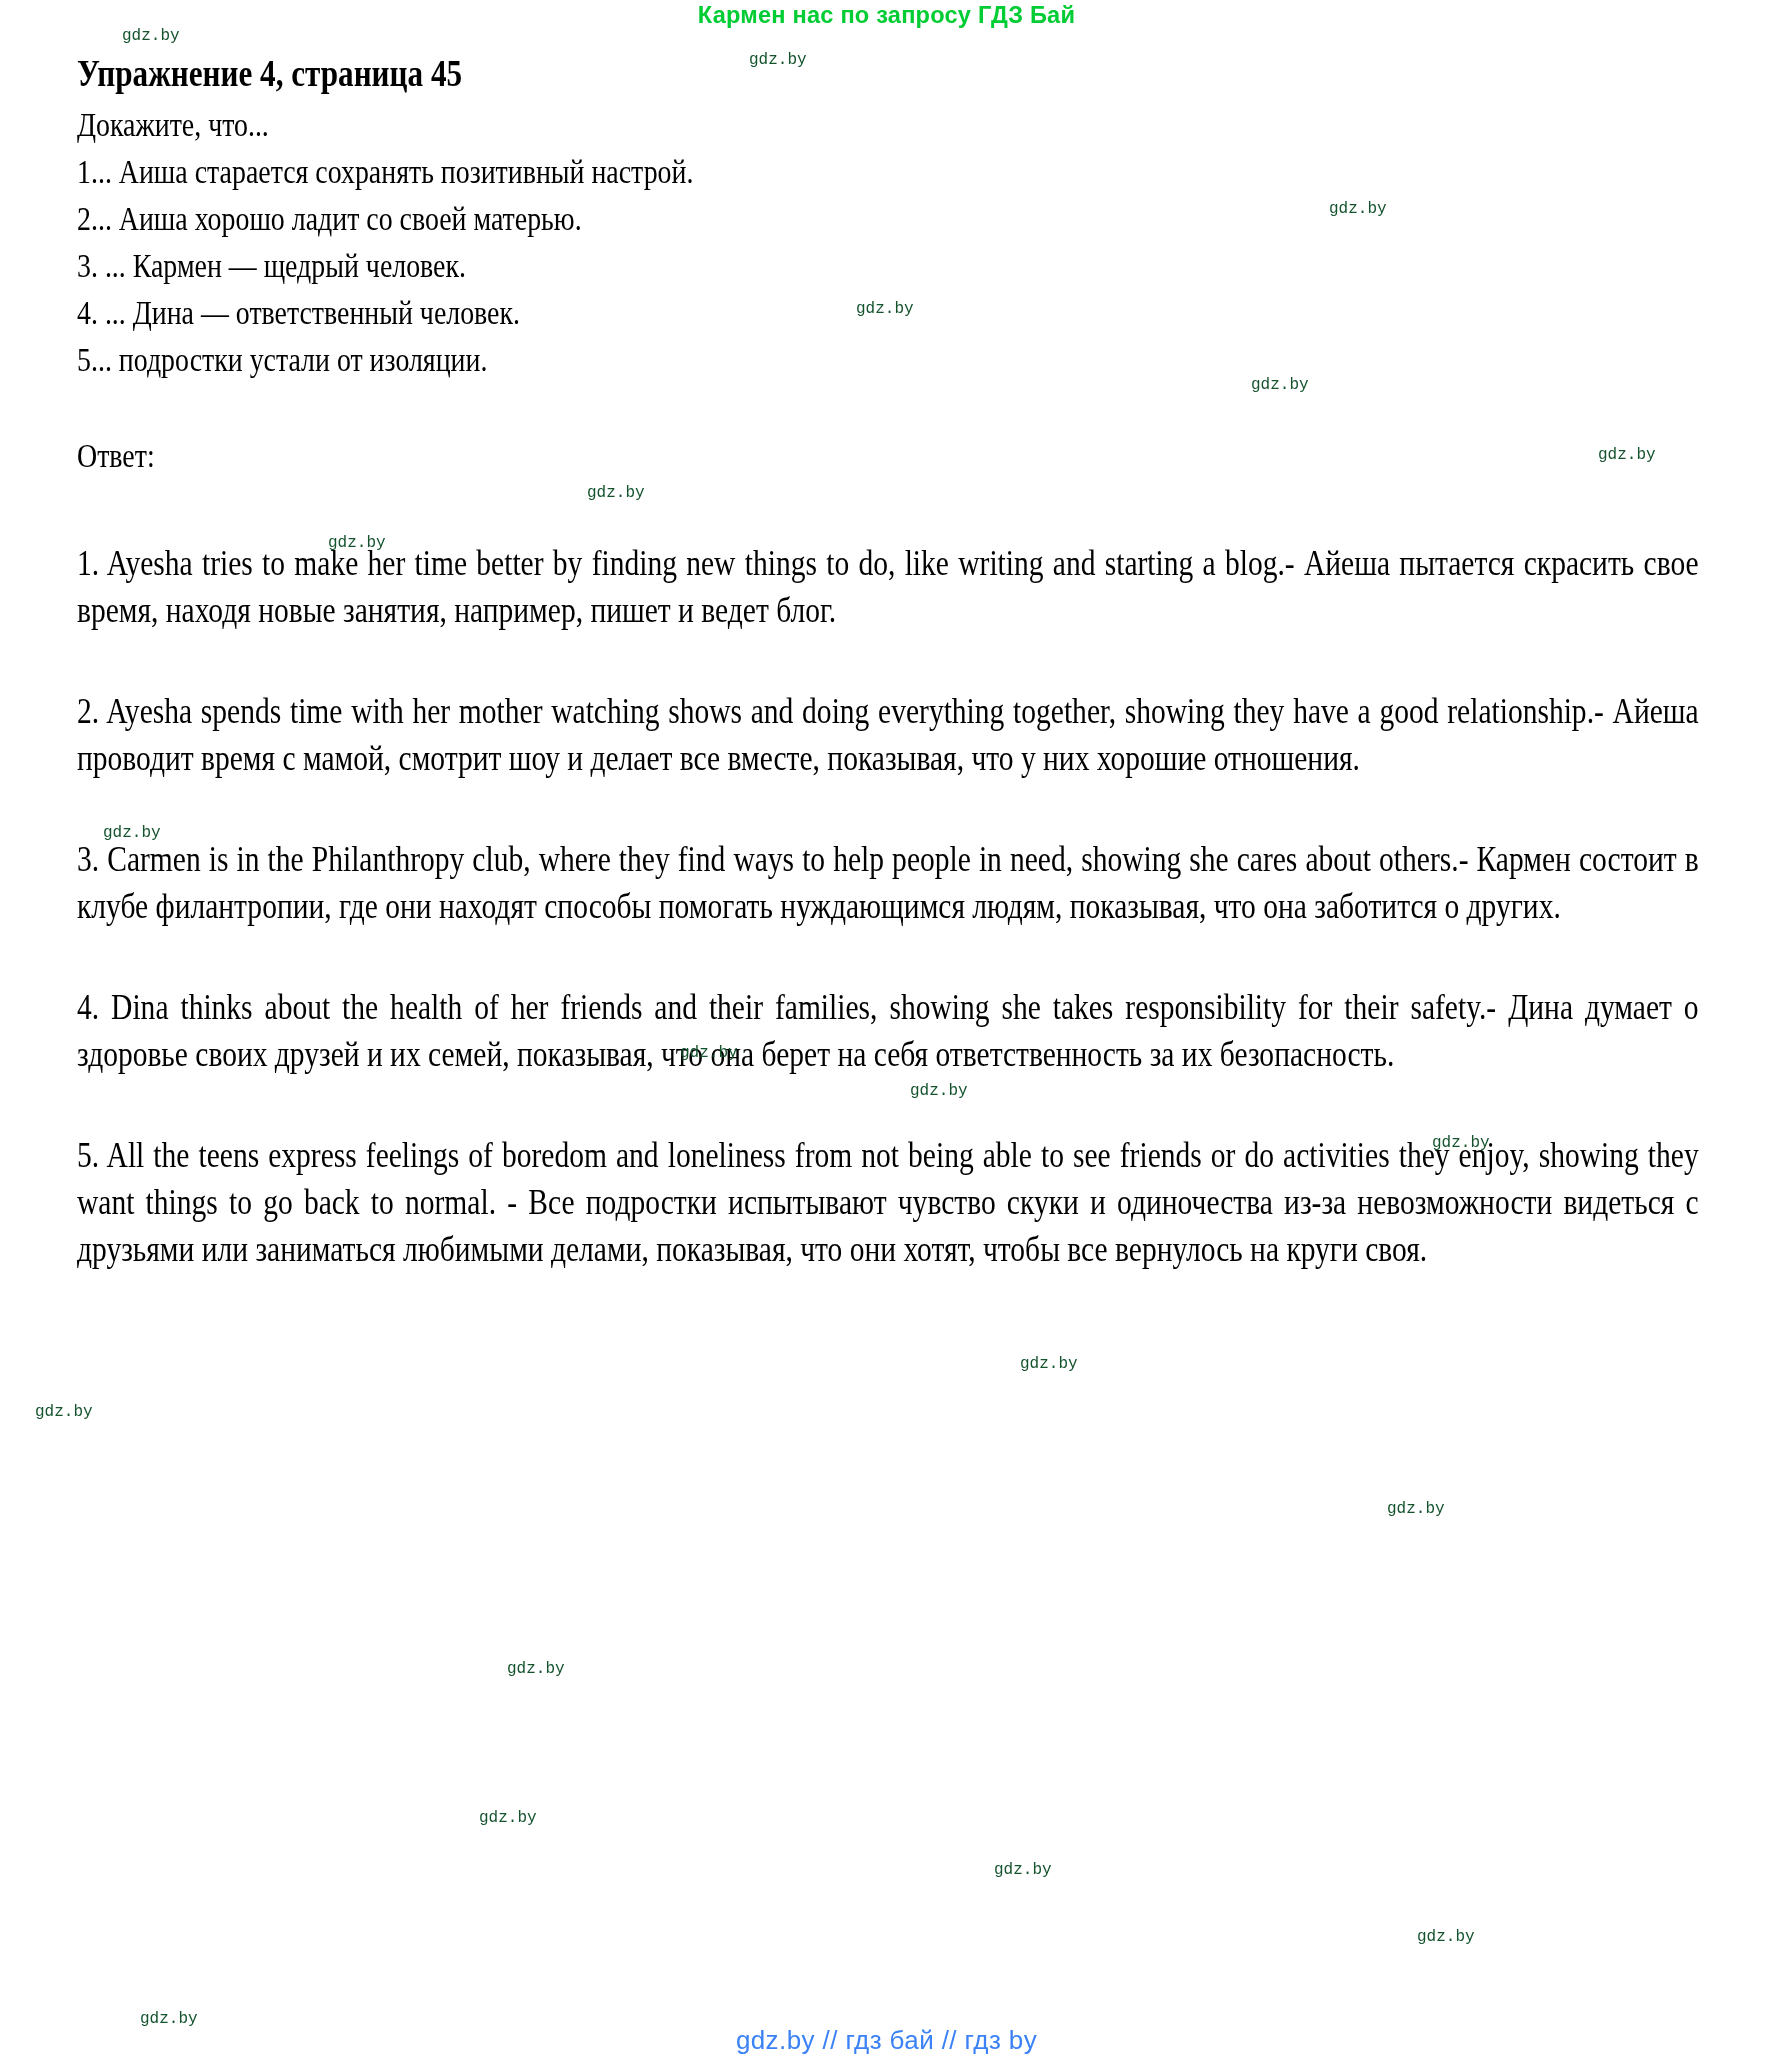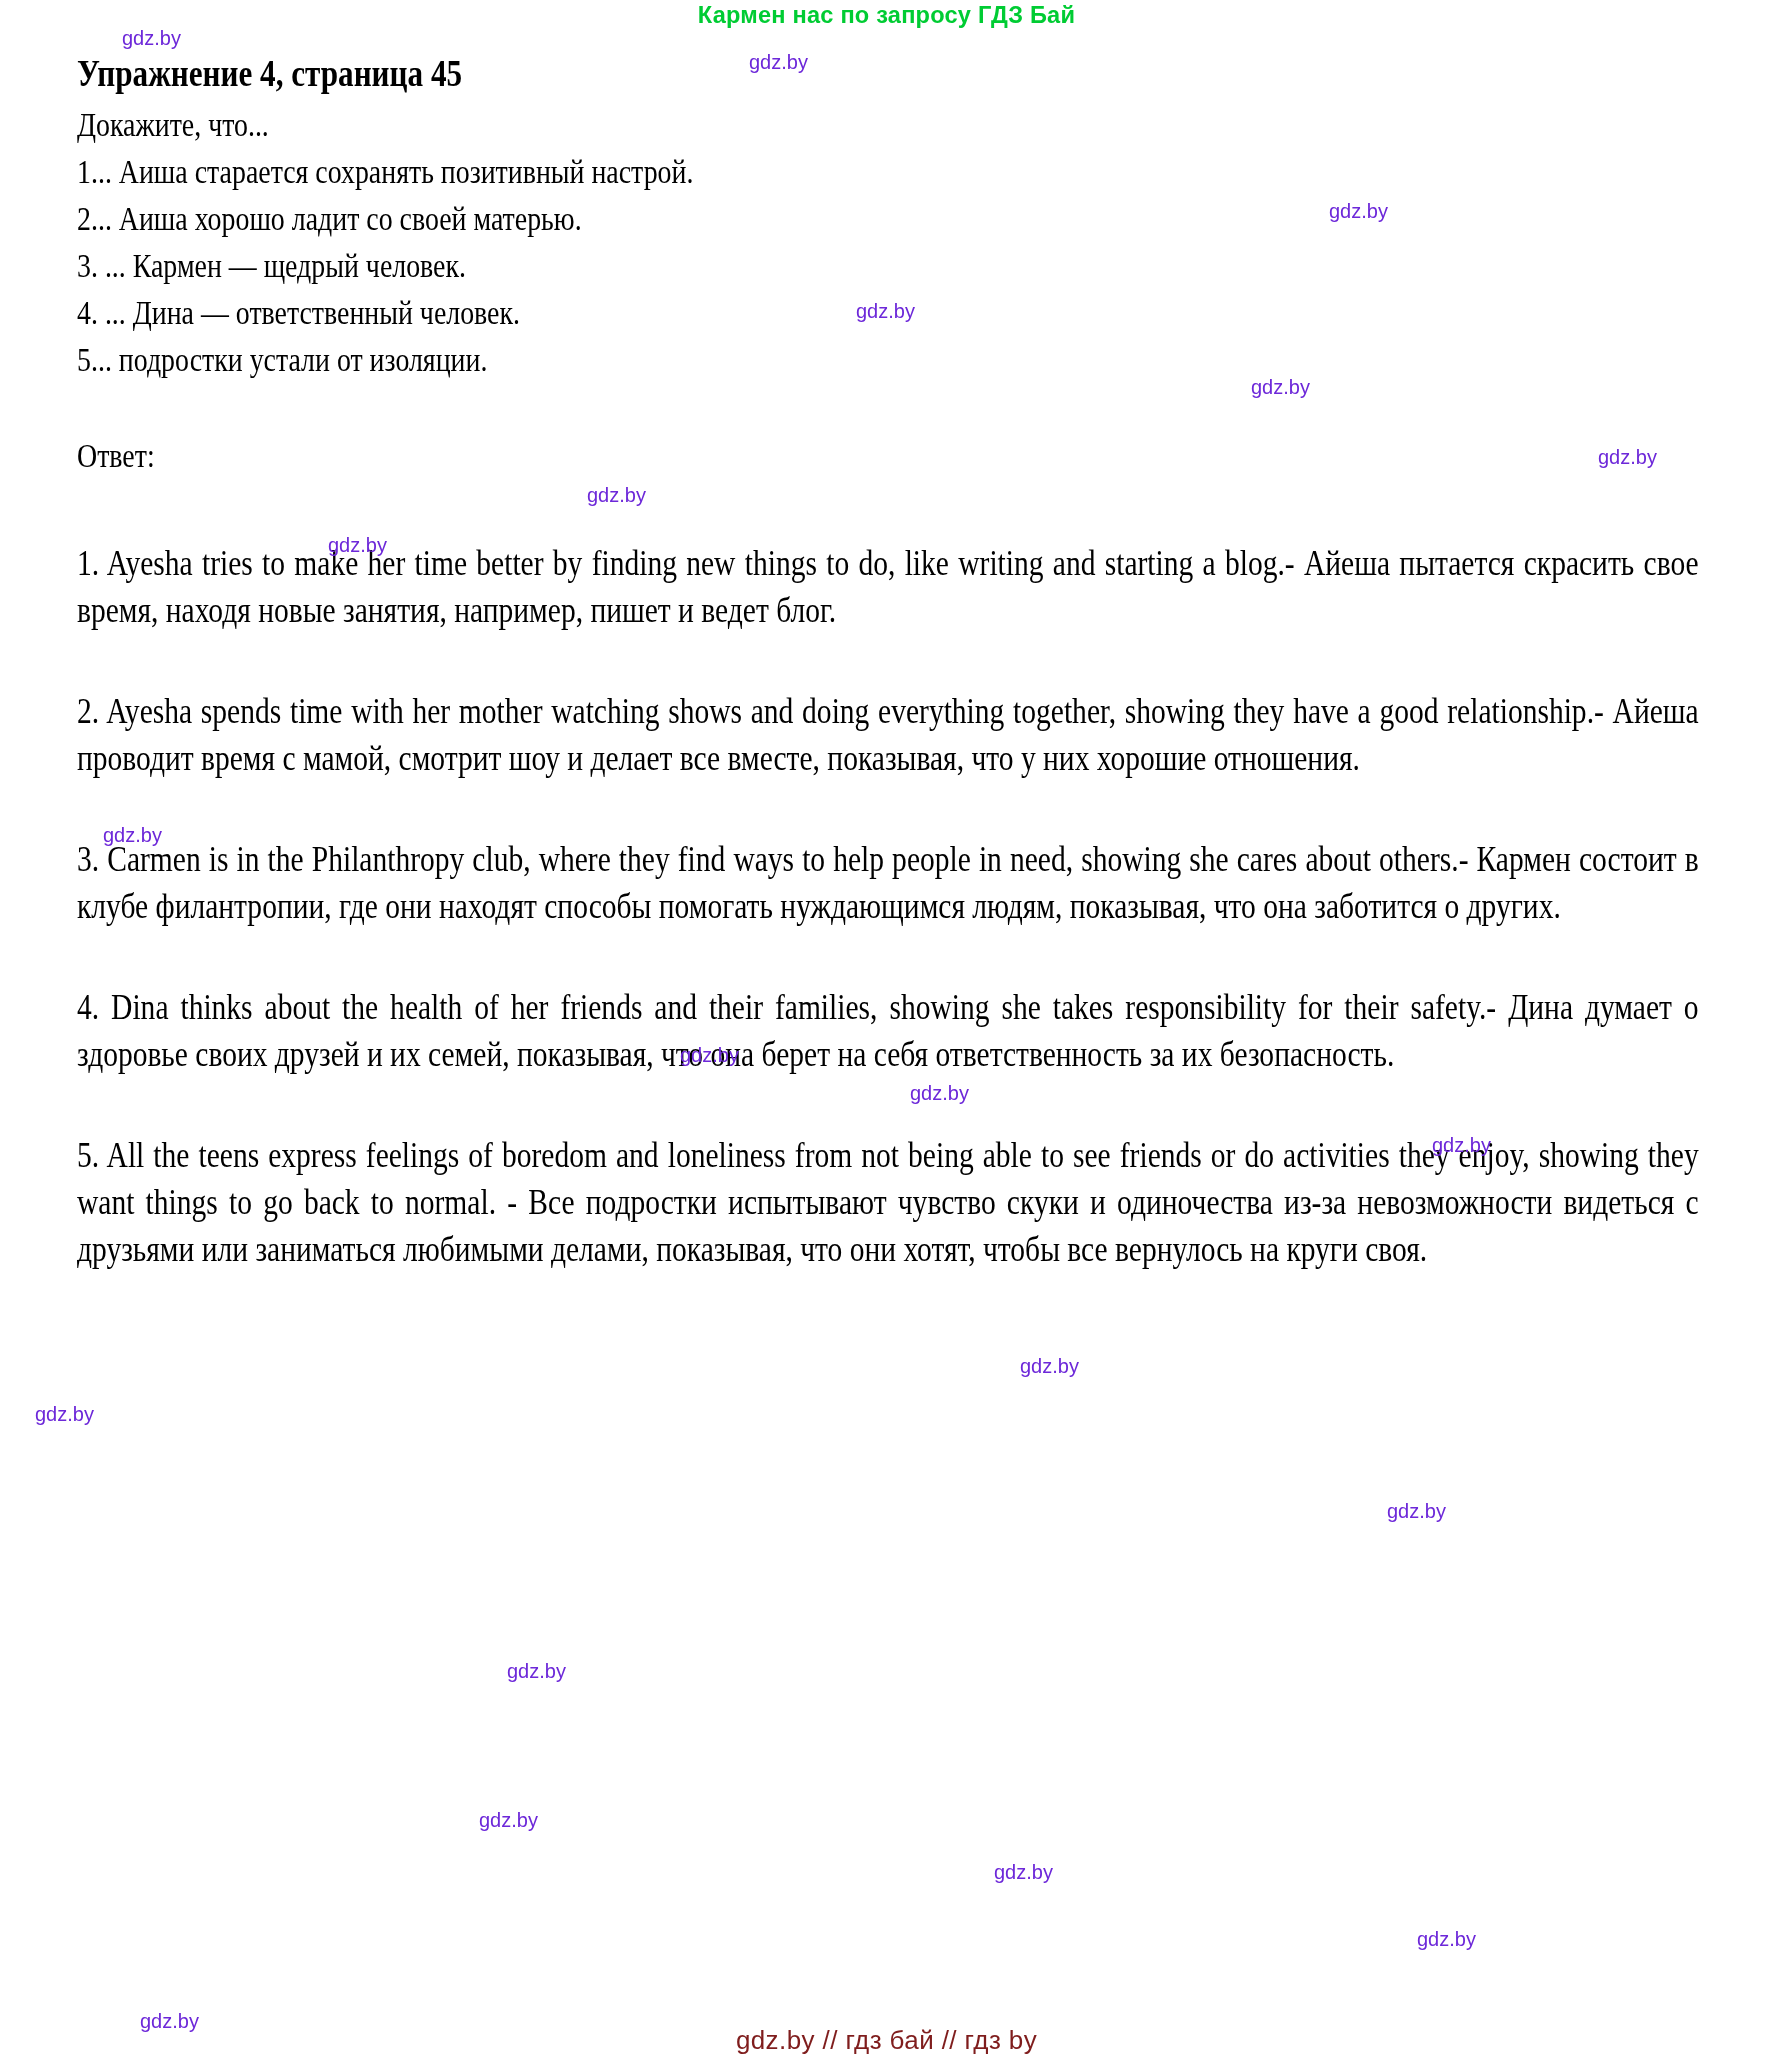--- a/index.html
+++ b/index.html
@@ -75,23 +75,23 @@
     text-align: justify;
     text-justify: inter-word;
     margin: 0 0 54px 0;
     hyphens: none;
   }
   .answer-para:last-child { margin-bottom: 0; }
 
   
   .wm {
     position: absolute;
-    font-family: Liberation Sans, sans-serif;
-    font-size: 20px;
-    color: #6d28d9;
+    font-family: Liberation Mono, monospace;
+    font-size: 16px;
+    color: #14532d;
     white-space: nowrap;
     line-height: 1;
   }
 
   
   #footer {
     position: absolute;
     left: 0px;
     top: 2025px;
     width: 1773px;
@@ -151,14 +151,14 @@
     <div class="wm" style="left: 1020px; top: 1356px;">gdz.by</div>
     <div class="wm" style="left: 35px; top: 1404px;">gdz.by</div>
     <div class="wm" style="left: 1387px; top: 1501px;">gdz.by</div>
     <div class="wm" style="left: 507px; top: 1661px;">gdz.by</div>
     <div class="wm" style="left: 479px; top: 1810px;">gdz.by</div>
     <div class="wm" style="left: 994px; top: 1862px;">gdz.by</div>
     <div class="wm" style="left: 1417px; top: 1929px;">gdz.by</div>
     <div class="wm" style="left: 140px; top: 2011px;">gdz.by</div>
   </div>
 
-<div id="footer" style="color: #7f1d1d;">gdz.by  //  гдз бай  //  гдз by</div>
+<div id="footer" style="color: #3b82f6;">gdz.by  //  гдз бай  //  гдз by</div>
 
 
 </body></html>

